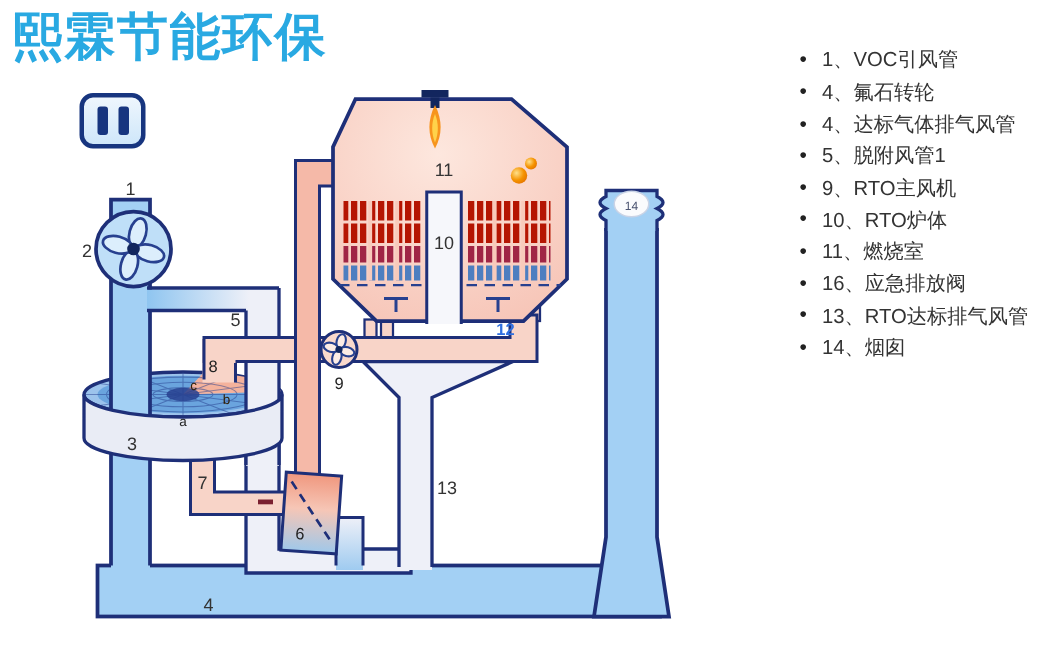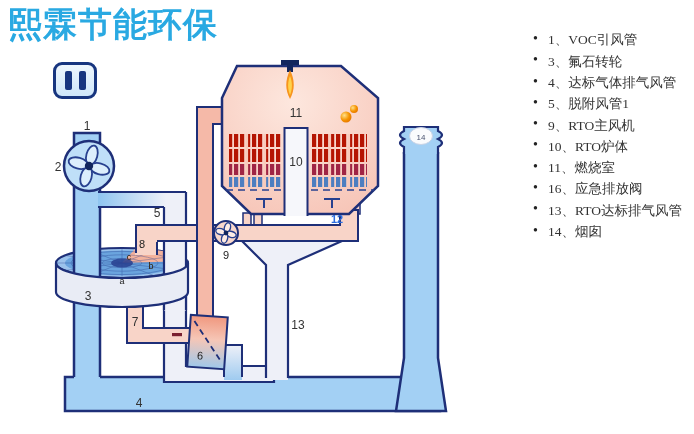--- a/index.html
+++ b/index.html
@@ -7,21 +7,21 @@
          font-family:"Liberation Sans","DejaVu Sans",sans-serif;}
   .brand{position:absolute;left:8px;top:2px;margin:0;font-size:34px;font-weight:bold;
          letter-spacing:1px;color:#29a9e2;}
   .pausebtn{position:absolute;left:53px;top:62px;width:44px;height:37px;box-sizing:border-box;
             border:3px solid #17357f;border-radius:9px;
             background:linear-gradient(#eef6fd,#cfe7fa);
             display:flex;align-items:center;justify-content:center;gap:7px;cursor:pointer;}
   .pausebtn .bar{width:7px;height:19px;background:#17357f;border-radius:2px;}
   .legend{position:absolute;left:531px;top:30px;width:163px;margin:0;padding:0;
           list-style:none;font-size:13.5px;color:#333;}
-  .legend li{position:relative;padding:3.4px 0 3.4px 17px;line-height:14.5px;font-family:Liberation Serif, serif;}
+  .legend li{position:relative;padding:3.4px 0 3.4px 17px;line-height:14.5px;}
   .legend li.b:before{content:"•";position:absolute;left:2px;top:2px;color:#222;font-size:14px;}
   svg text{font-family:"Liberation Sans","DejaVu Sans",sans-serif;}
 </style>
 </head>
 <body>
 
 <div class="stage">
 
 <svg width="694" height="434" viewBox="0 0 694 434">
   <defs>
@@ -225,21 +225,21 @@
 
 <h1 class="brand">熙霖节能环保</h1>
 
 <div class="pausebtn">
   <span class="bar"></span>
   <span class="bar"></span>
 </div>
 
 <ul class="legend">
   <li class="b">1、VOC引风管</li>
-  <li class="b">3、氟石转轮</li>
+  <li class="b">4、氟石转轮</li>
   <li class="b">4、达标气体排气风管</li>
   <li class="b">5、脱附风管1</li>
   <li class="b">9、RTO主风机</li>
   <li class="b">10、RTO炉体</li>
   <li class="b">11、燃烧室</li>
   <li class="b">16、应急排放阀</li>
   <li class="b">13、RTO达标排气风管</li>
   <li class="b">14、烟囱</li>
 </ul>
 

